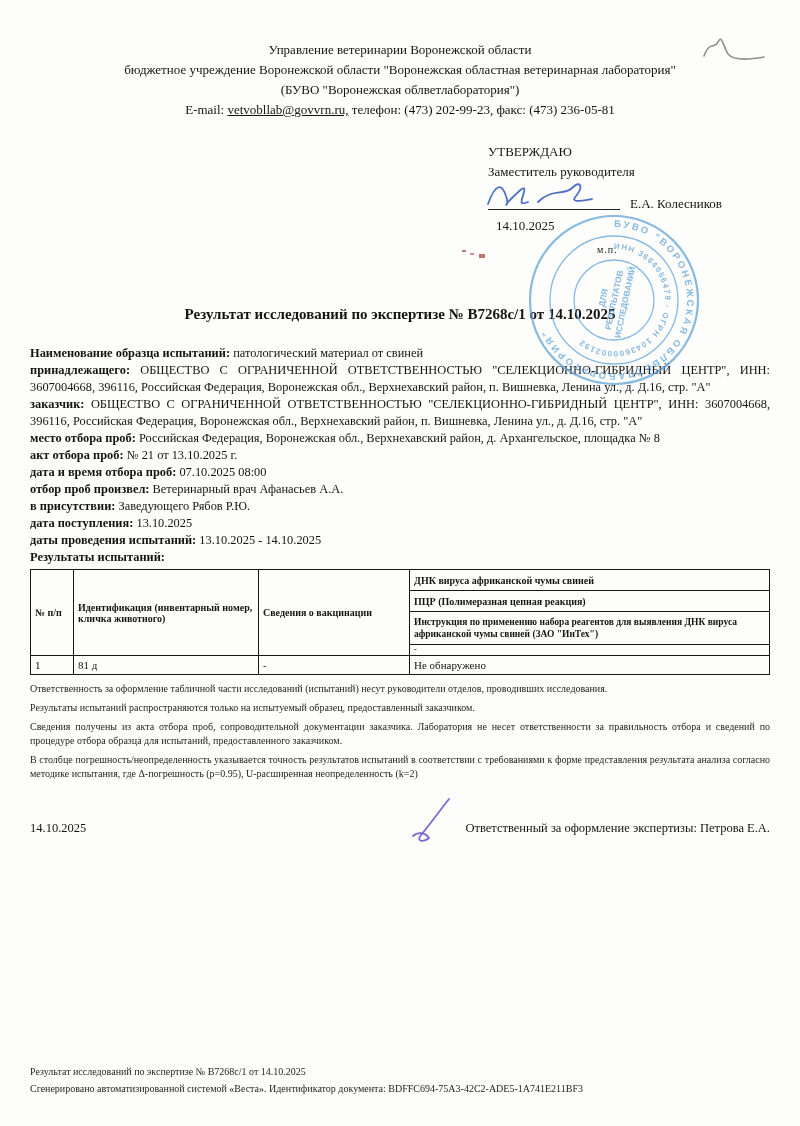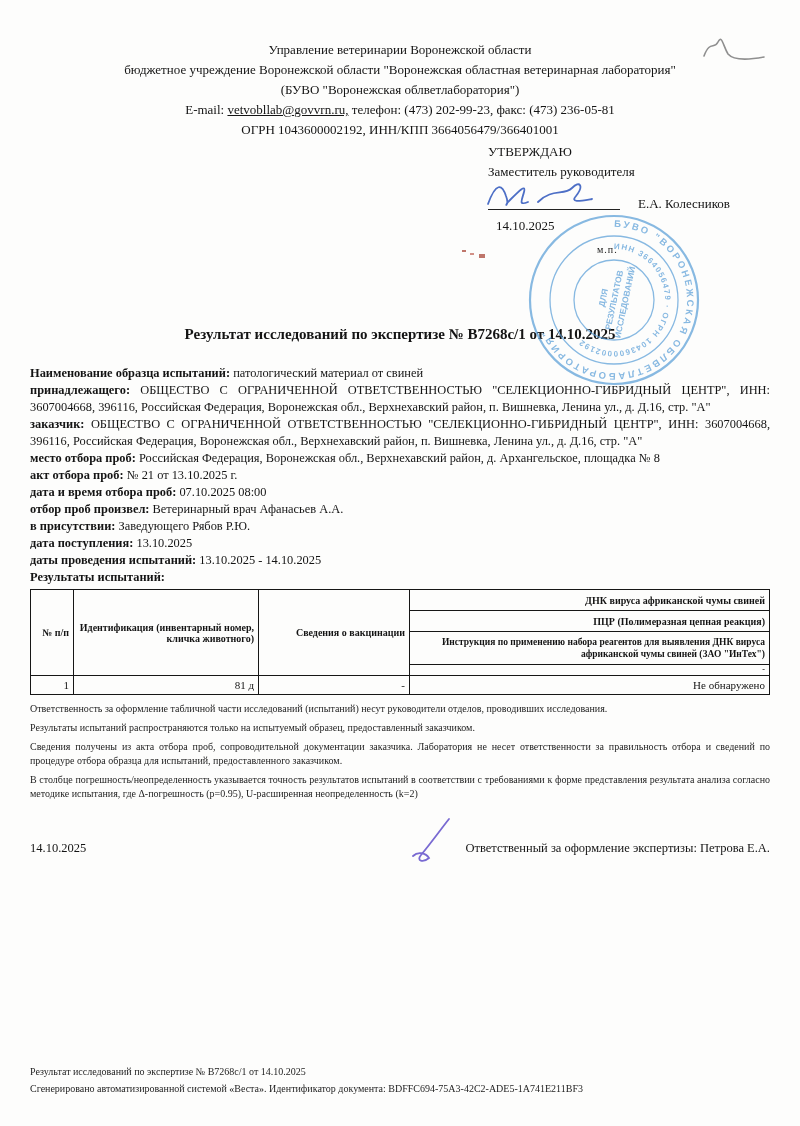--- a/index.html
+++ b/index.html
@@ -8,37 +8,37 @@
     font-family:"Liberation Serif","DejaVu Serif",serif;color:#141414;overflow:hidden;
   }
   
   .header{padding-top:40px;text-align:center;font-size:13px;line-height:20px;}
   .header .em{ text-decoration:underline;color:#141414;}
   
   .approval{position:absolute;left:488px;top:142px;width:300px;font-size:13px;line-height:20px;}
   .sigrow{position:relative;height:34px;}
   .sigrow .sigline{position:absolute;left:0;bottom:6px;width:132px;border-bottom:1.4px solid #222;height:0;}
   .sigrow svg{position:absolute;left:-8px;top:-12px;}
-  .sigrow .appr-name{position:absolute;left:142px;bottom:2px;white-space:nowrap;margin-left:8px;}
+  .sigrow .appr-name{position:absolute;left:142px;bottom:2px;white-space:nowrap;}
   .appr-date{margin-left:8px;}
   
   .stamp{position:absolute;left:526px;top:212px;width:176px;height:176px;pointer-events:none;opacity:.72;}
   .mp{position:absolute;left:597px;top:244px;font-size:10px;font-weight:normal;color:#222;letter-spacing:1px;}
   .handmark{position:absolute;left:698px;top:30px;pointer-events:none;}
   .specks{position:absolute;left:462px;top:250px;width:4px;height:2px;background:#b05548;opacity:.8;
           box-shadow:18px 5px 0 1px #b05548, 8px 3px 0 #c8776a;}
   
   .main{padding:0 30px;}
   .title{margin-top:186px;text-align:center;font-weight:bold;font-size:15px;}
   .fields{margin-top:22px;font-size:12.4px;line-height:17px;text-align:justify;}
   .fields p{margin:0;}
   .fields b{font-weight:bold;}
   
   table.res{border-collapse:collapse;width:740px;margin-top:3px;table-layout:fixed;}
-  table.res th,table.res td{border:1px solid #161616;padding:1px 4px;text-align:right;vertical-align:middle;}
+  table.res th,table.res td{border:1px solid #161616;padding:1px 4px;text-align:left;vertical-align:middle;}
   th.c-num{width:34px;font-size:10px;font-weight:bold;}
   th.c-id{width:176px;font-size:10px;font-weight:bold;}
   th.c-vac{width:142px;font-size:10px;font-weight:bold;}
   th.c-res{font-size:10px;font-weight:bold;}
   th.g1{height:18px;} th.g2{height:18px;}
   th.g3{height:30px;font-size:9.5px;line-height:12px;}
   th.g4{height:8px;font-size:8px;line-height:6px;padding:0;}
   tr.data-row td{font-size:11px;height:16px;}
   
   .notes{margin-top:7px;font-size:10px;line-height:14px;color:#1d1d1d;text-align:justify;}
@@ -57,21 +57,20 @@
 
   <div class="header">
     <div>Управление ветеринарии Воронежской области</div>
     <div>бюджетное учреждение Воронежской области "Воронежская областная ветеринарная лаборатория"</div>
     <div>(БУВО "Воронежская облветлаборатория")</div>
     <div>
       <span>E-mail:</span>
       <span class="em">vetvobllab@govvrn.ru,</span>
       <span>телефон: (473) 202-99-23, факс: (473) 236-05-81</span>
     </div>
-    <div>ОГРН 1043600002192, ИНН/КПП 3664056479/366401001</div>
   </div>
 
   <svg class="handmark" width="72" height="38" viewBox="0 0 72 38">
     <path d="M6,26 C12,10 16,20 20,12 C24,4 25,16 30,24 C36,31 50,30 66,27" fill="none" stroke="#8f8f8f" stroke-width="1.6" stroke-linecap="round"></path>
   </svg>
 
   <div class="approval">
     <div>УТВЕРЖДАЮ</div>
     <div>Заместитель руководителя</div>
     <div class="sigrow">

